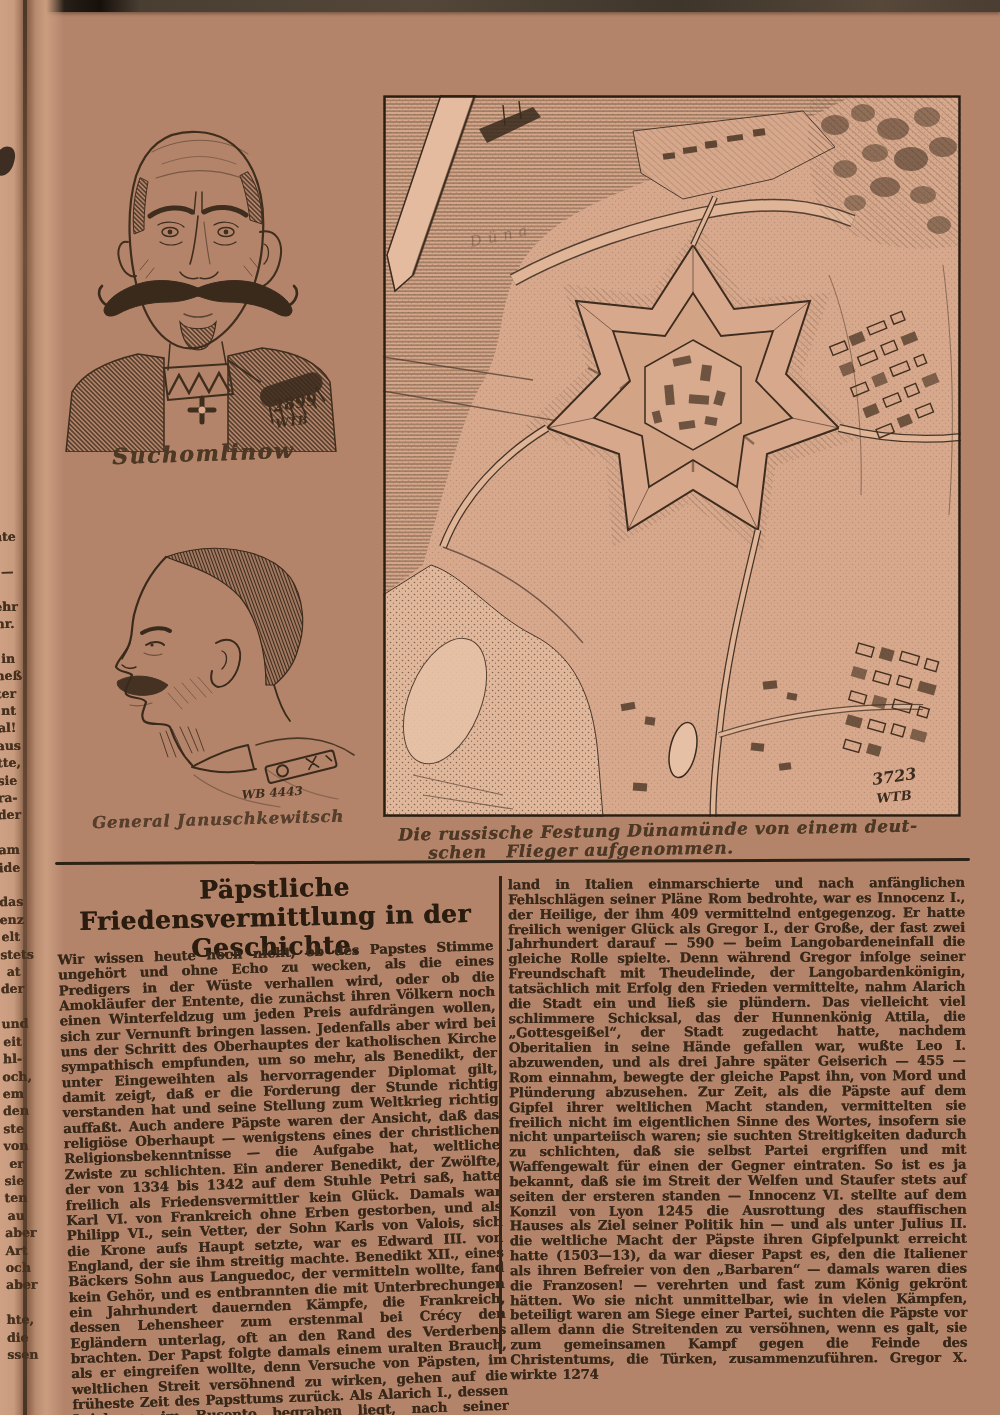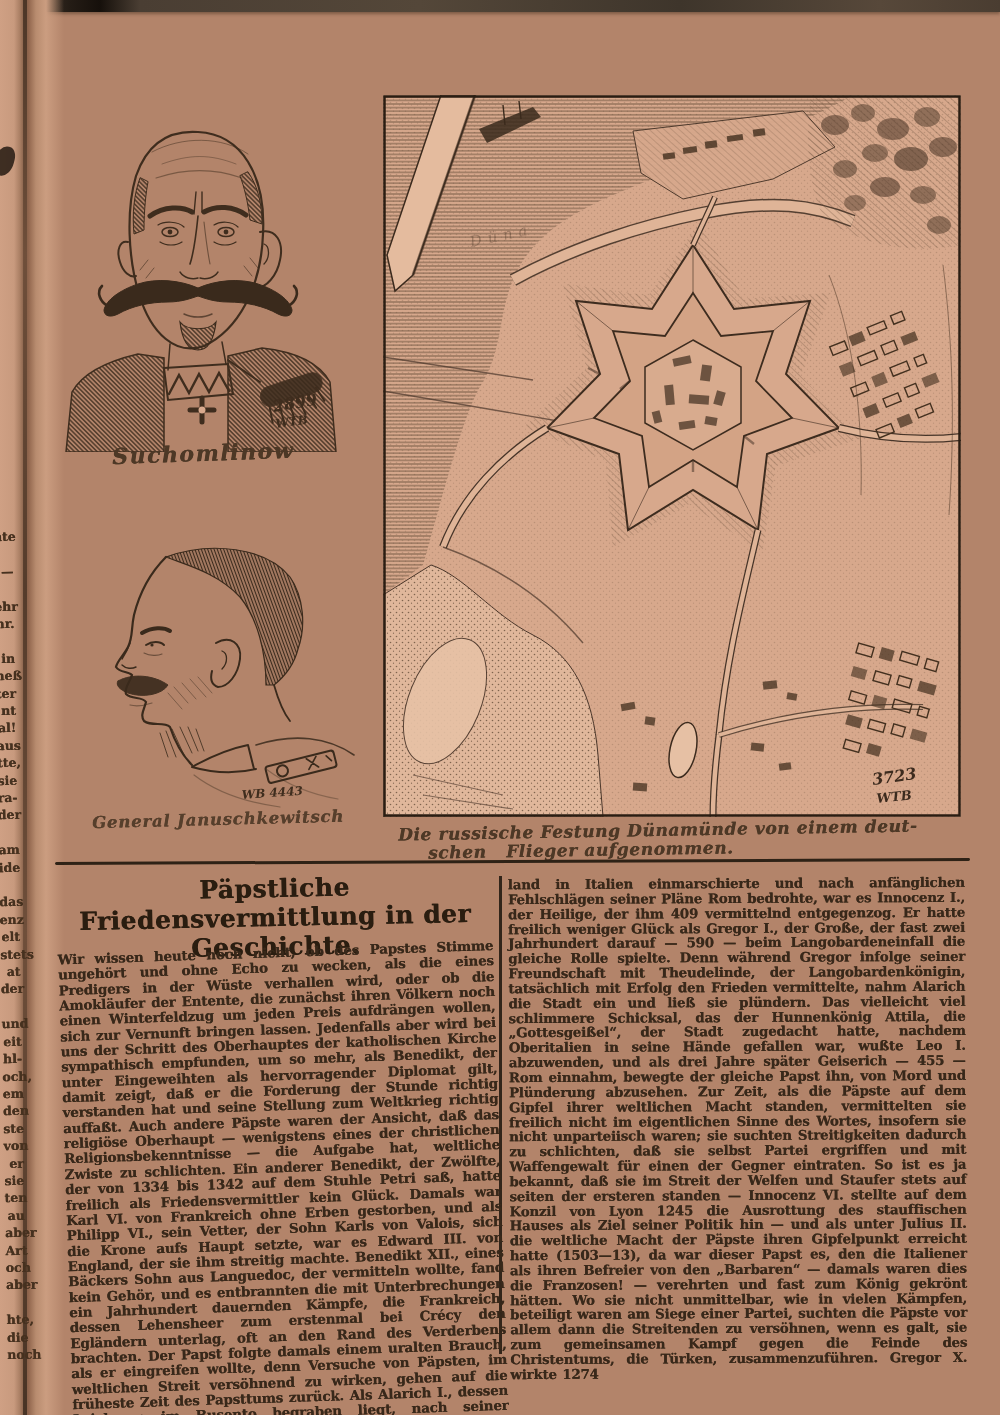--- a/index.html
+++ b/index.html
@@ -137,21 +137,21 @@
       <div class="frag">sie</div>
       <div class="frag">ten</div>
       <div class="frag">au</div>
       <div class="frag">aber</div>
       <div class="frag">Art</div>
       <div class="frag">och</div>
       <div class="frag">aber</div>
       <div class="frag"></div>
       <div class="frag">hte,</div>
       <div class="frag">die</div>
-      <div class="frag">noch</div>
+      <div class="frag">ssen</div>
     </div>
 
   <div class="figure" style="left:52px;top:92px;width:292px;height:360px;">
     <svg width="292" height="360" viewBox="0 0 292 360">
       <defs>
         <pattern id="hd" width="3.2" height="3.2" patternUnits="userSpaceOnUse" patternTransform="rotate(45)">
           <path d="M0,1.6 H3.2" stroke="#3a2a1c" stroke-width="1.2"></path>
         </pattern>
         <pattern id="hl" width="5" height="5" patternUnits="userSpaceOnUse" patternTransform="rotate(-40)">
           <path d="M0,2.5 H5" stroke="#4a372a" stroke-width=".9"></path>

